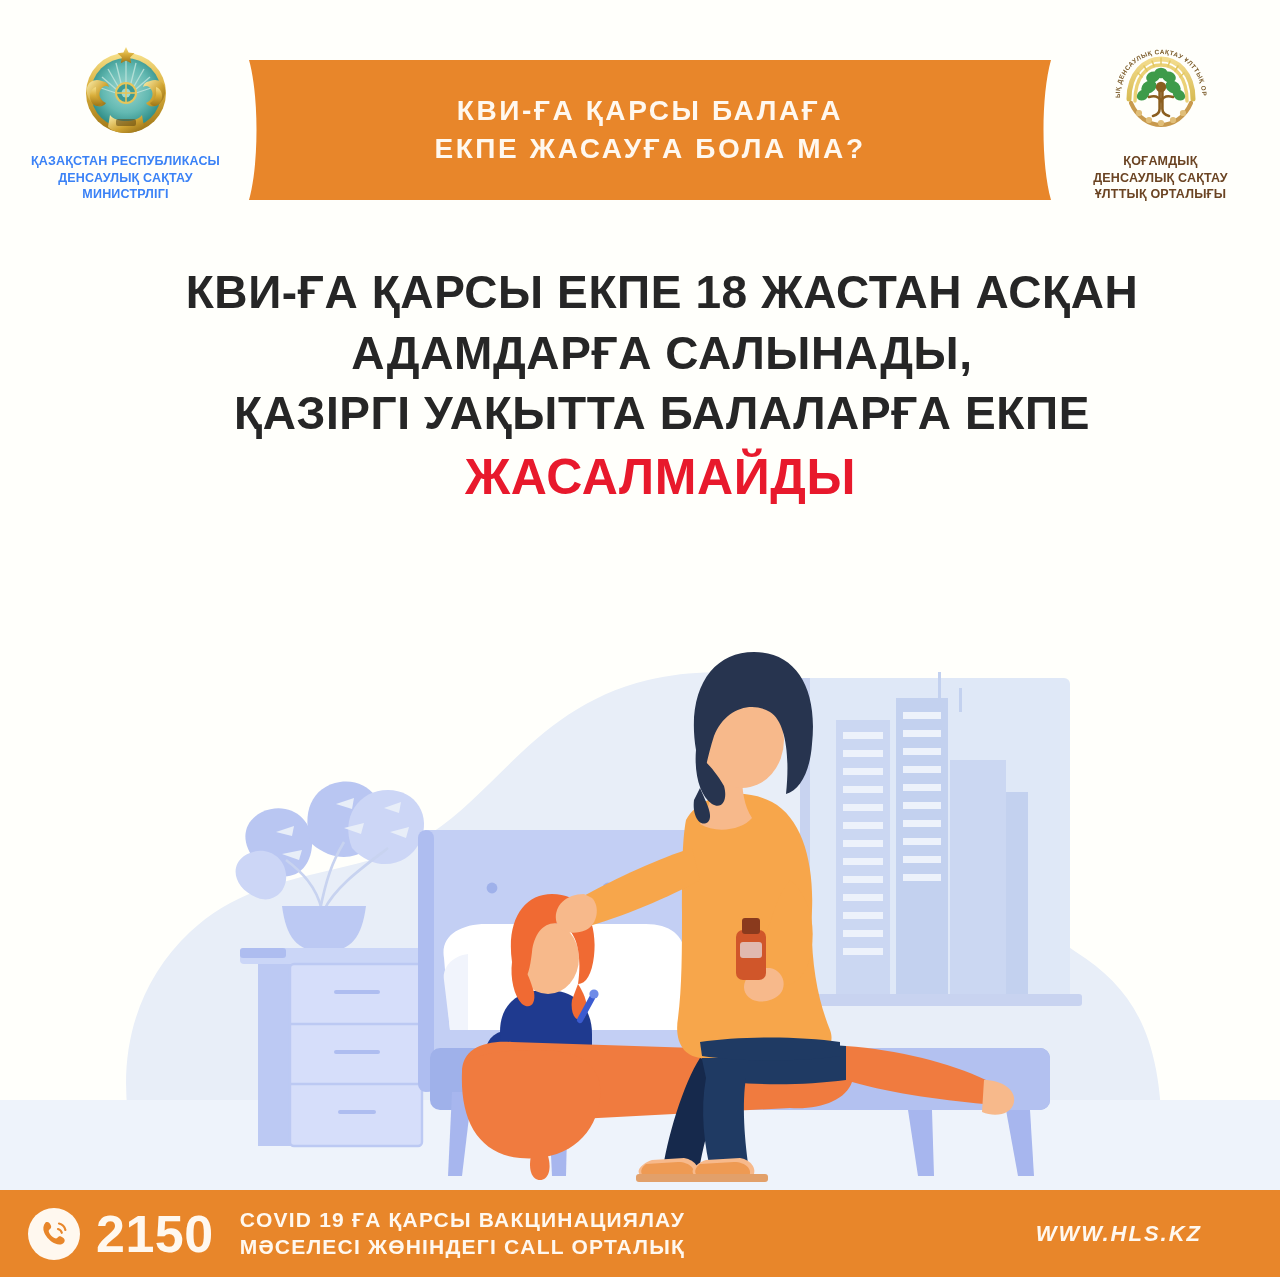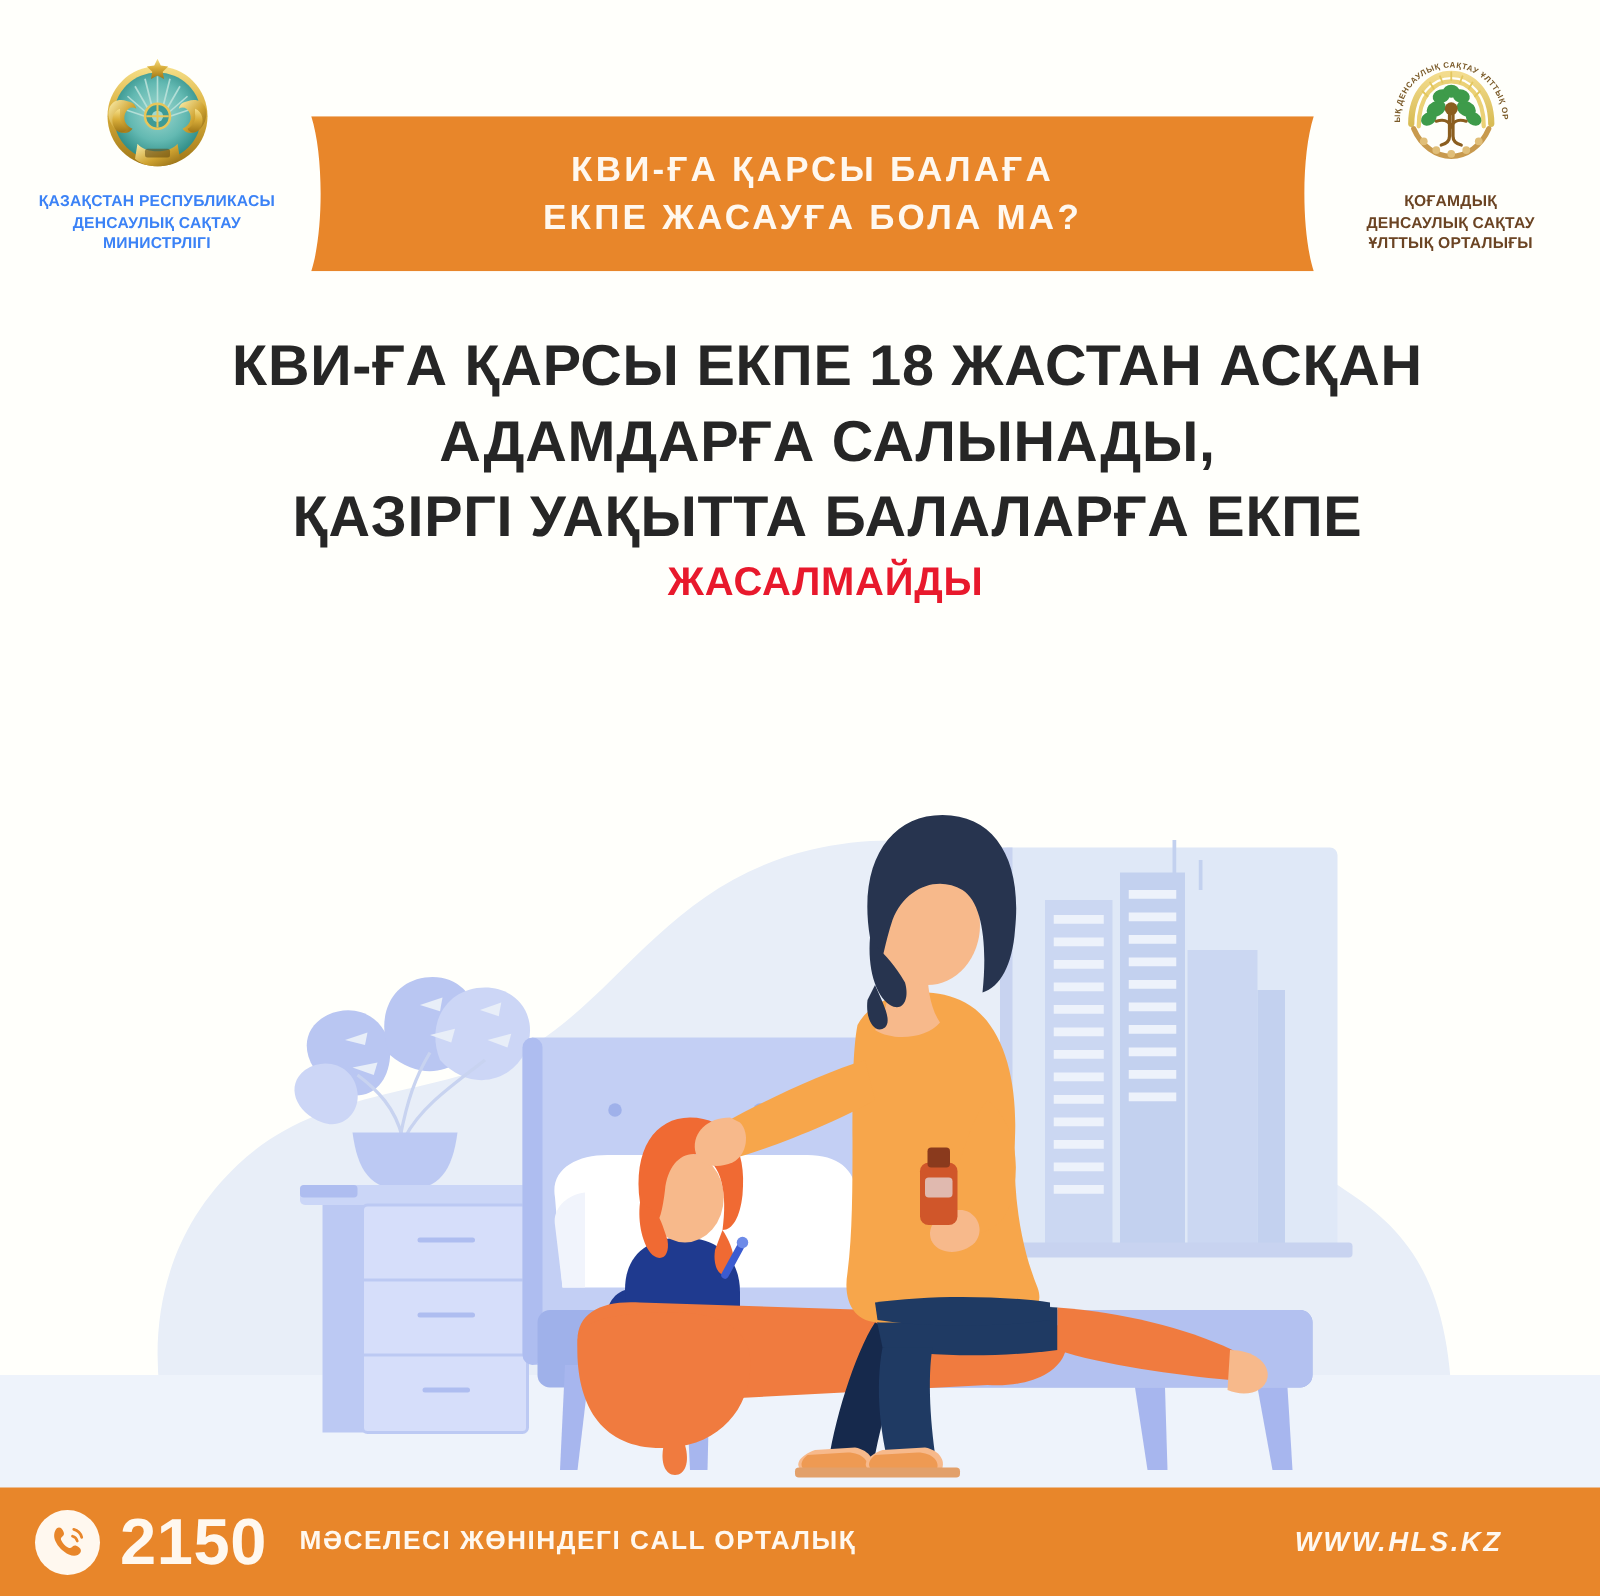--- a/index.html
+++ b/index.html
@@ -49,21 +49,21 @@
     letter-spacing:.2px;
     color:#3b82f6;
     text-transform:uppercase;
   }
   .logo-right .logo-caption { color:#6B4423; }
 
   
   .banner {
     position:absolute;
     left:239px; top:60px;
-    width:822px; height:124px;margin-top:33px;
+    width:822px; height:140px;
   }
   .banner-svg { position:absolute; inset:0; width:100%; height:100%; }
   .banner-text {
     position:absolute; inset:0;
     display:flex; flex-direction:column;
     align-items:center; justify-content:center;
     gap:6px;
     color:#FFF8EF;
     font-size:28px;
     font-weight:bold;
@@ -83,21 +83,21 @@
     font-size:46px;
     font-weight:bold;
     line-height:1.32;
     letter-spacing:.6px;
     text-transform:uppercase;
     padding-left:44px;
   }
   .msg-block-2 { }
   .msg-accent {
     color:#E8192C;
-    font-size:32px;
+    font-size:50px;
     font-weight:bold;
     line-height:1.32;
     letter-spacing:.6px;
     text-transform:uppercase;
     padding-left:41px;
   }
 
   
   .illustration {
     position:absolute;
@@ -501,18 +501,19 @@
                  -1.6 2.6 -5.4 3.1 -9.1 1.4 -4.6 -2.1 -8.8 -6.2 -10.8 -10.8
                  -1.6 -3.8 -1.2 -7.5 1.2 -10.3 Z" fill="#E8862A"></path>
         <g stroke="#E8862A" stroke-width="2.2" fill="none" stroke-linecap="round">
           <path d="M33 17.5 c3.2 .8 5.6 3.2 6.4 6.4"></path>
           <path d="M32 23 c1.9 .5 3.3 1.9 3.8 3.8"></path>
         </g>
       </svg>
     </div>
     <div class="hotline">2150</div>
     <div class="hotline-desc">
+      <div>COVID  19 ҒА ҚАРСЫ ВАКЦИНАЦИЯЛАУ</div>
       <div>МӘСЕЛЕСІ ЖӨНІНДЕГІ CALL ОРТАЛЫҚ</div>
     </div>
     <div class="site">WWW.HLS.KZ</div>
   </div>
 
 </div>
 
 </body></html>

